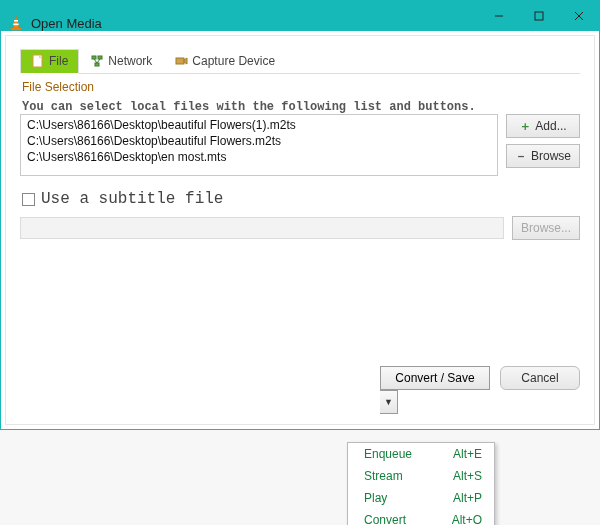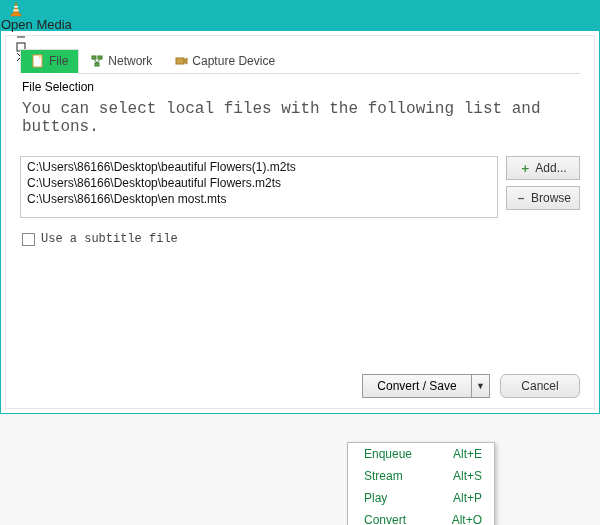--- a/index.html
+++ b/index.html
@@ -1,43 +1,43 @@
 <!DOCTYPE html>
 <html><head>
 <meta charset="utf-8">
 <style>
   * { box-sizing: border-box; margin: 0; padding: 0; font-family: "Segoe UI", Tahoma, sans-serif; }
   body { background: #f7f7f7; width: 600px; height: 525px; overflow: hidden; }
   .window { width: 600px; background: #fff; border: 1px solid #17b8b8; }
-  .titlebar { height: 30px; background: #17b8b8; display: flex; align-items: flex-start; color: #111; flex-direction: column; }
+  .titlebar { height: 30px; background: #17b8b8; display: flex; align-items: flex-end; color: #111; }
   .titlebar .vlc-icon { width: 30px; display: flex; align-items: center; justify-content: center; }
   .titlebar .title { flex: 1; font-size: 13px; color: #222; }
   .titlebar .winbtn { width: 40px; height: 30px; display: flex; align-items: center; justify-content: center; font-size: 12px; color: #222; }
   .content { padding: 12px 14px 10px 14px; border: 1px solid #e6e6e6; margin: 4px; }
   .tabs { display: flex; border-bottom: 1px solid #ddd; margin-bottom: 6px; }
   .tab { padding: 4px 10px 5px 10px; font-size: 12px; color: #444; border: 1px solid transparent; display: flex; align-items: center; gap: 4px; position: relative; bottom: -1px; }
-  .tab.active { border: 1px solid #ddd; border-bottom: 1px solid #fff; background: #22c55e; }
+  .tab.active { border: 1px solid #ddd; border-bottom: 1px solid #fff; background: #84cc16; }
   .tab .ticon { width: 14px; height: 14px; display: inline-flex; align-items: center; justify-content: center; }
-  .section-label { font-size: 12px; color: #000000; margin: 4px 0 6px 2px; }
-  .helptext { font-size: 16px; font-family: "Consolas","Courier New",monospace; color: #555; margin: 0 0 20px 2px; }
+  .section-label { font-size: 12px; color: #a16207; margin: 4px 0 6px 2px; }
+  .helptext { font-size: 12px; font-family: "Consolas","Courier New",monospace; color: #555; margin: 0 0 0 2px; font-weight: bold; }
   .file-row { display: flex; gap: 8px; }
   .filelist { flex: 1; border: 1px solid #c9c9c9; background: #fff; padding: 2px 0; height: 62px; overflow: hidden; }
   .filelist .item { font-size: 12px; font-family: Liberation Sans, sans-serif; color: #111; padding: 1px 6px; white-space: nowrap; }
   .side-btns { display: flex; flex-direction: column; gap: 6px; }
   .btn { border: 1px solid #bdbdbd; background: linear-gradient(#f6f6f6,#e7e7e7); font-size: 12px; font-family: "Consolas","Courier New",monospace; color: #333; height: 24px; display: inline-flex; align-items: center; justify-content: center; padding: 0 8px; min-width: 66px; gap: 4px; }
   .btn.disabled { color: #a9a9a9; }
   .subtitle-row { display: flex; align-items: center; gap: 6px; margin: 14px 0 8px 2px; }
   .chk { width: 13px; height: 13px; border: 1px solid #888; background: #fff; display: inline-block; }
-  .chk-label { font-size: 12px; font-family: "Consolas","Courier New",monospace; color: #444; }
+  .chk-label { font-size: 16px; font-family: "Consolas","Courier New",monospace; color: #444; }
   .subpath-row { display: flex; gap: 8px; align-items: center; margin-bottom: 6px; }
   .subpath { flex: 1; height: 22px; border: 1px solid #dcdcdc; background: #f3f3f3; }
   .spacer { height: 120px; }
   .more-row { display: flex; align-items: center; gap: 6px; margin: 4px 0 12px 2px; }
   .footer { display: flex; justify-content: flex-end; gap: 10px; }
-  .splitbtn { display: flex; }
+  .splitbtn { display: flex; flex-direction: column; }
   .splitbtn .main { border: 1px solid #9a9a9a; background: linear-gradient(#f9f9f9,#e6e6e6); font-size: 12px; font-family: "Consolas","Courier New",monospace; height: 24px; padding: 0 10px; min-width: 110px; text-align: center; display: flex; align-items: center; justify-content: center; }
   .splitbtn .caret { border: 1px solid #9a9a9a; border-left: none; background: linear-gradient(#f9f9f9,#e6e6e6); width: 18px; height: 24px; display: flex; align-items: center; justify-content: center; font-size: 9px; color: #333; }
   .dropdown { position: absolute; right: 105px; top: 442px; width: 148px; background: #fff; border: 1px solid #bbb; box-shadow: 2px 2px 4px rgba(0,0,0,0.2); }
   .dropdown .ditem { display: flex; justify-content: space-between; padding: 4px 12px 4px 16px; font-size: 12px; font-family: Arial, sans-serif; color: #15803d; }
   .wrapper { position: relative; width: 600px; }
 </style>
 </head>
 <body>
 
 <div class="wrapper">
@@ -124,20 +124,26 @@
           <span style="color:#555;font-weight:bold;">－</span>
           <span>Browse</span>
         </button>
       </div>
     </div>
 
     <div class="subtitle-row">
       <span class="chk"></span>
       <span class="chk-label">Use a subtitle file</span>
     </div>
+    <div class="subpath-row">
+      <div class="subpath"></div>
+      <button class="btn disabled">
+        <span>Browse...</span>
+      </button>
+    </div>
 
     <div class="spacer"></div>
 
 
     <div class="footer">
       <div class="splitbtn">
         <div class="main">
           <span>Convert / Save</span>
         </div>
         <div class="caret">

